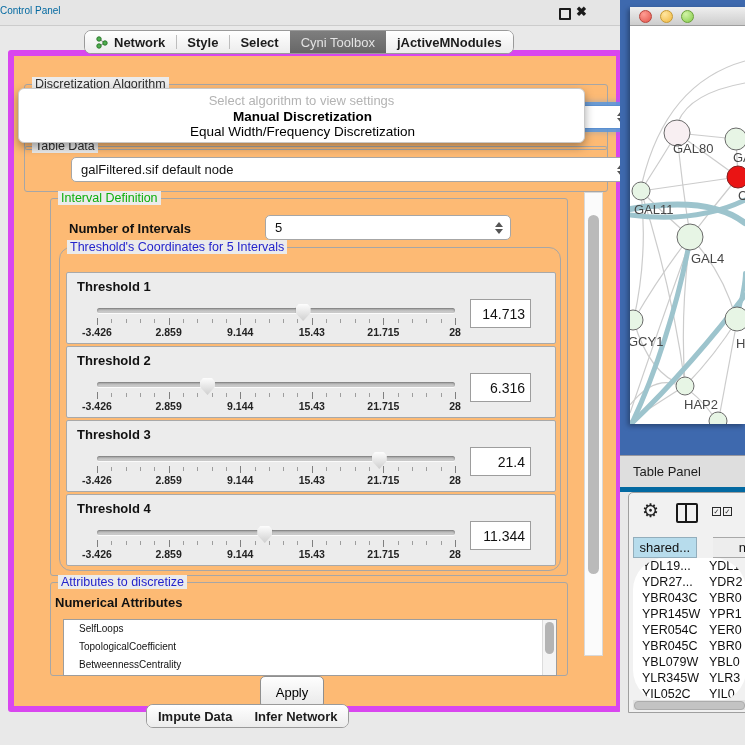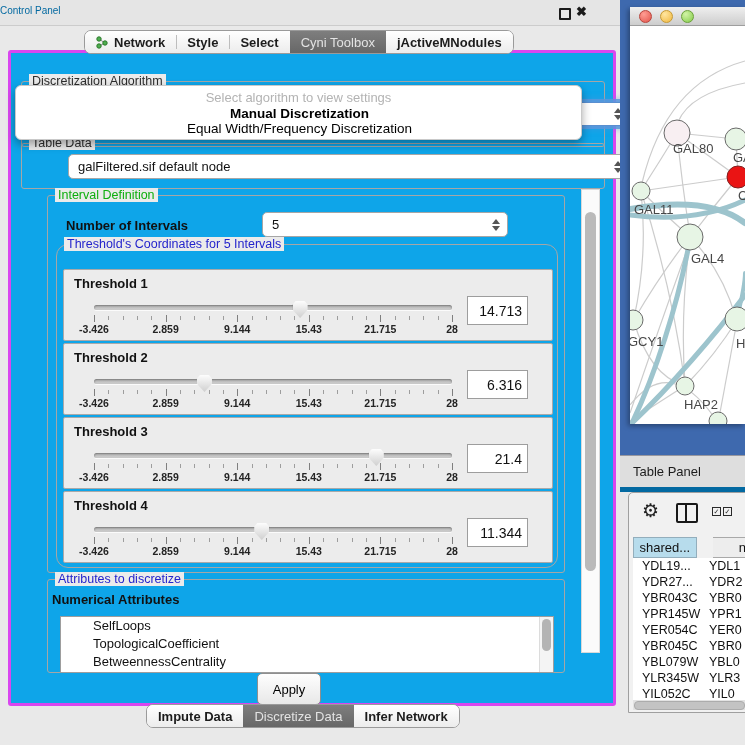--- a/index.html
+++ b/index.html
@@ -14,21 +14,21 @@
   .close-icon{position:absolute;left:576px;top:4px;font-size:13px;font-weight:bold;color:#1a1a1a;}
 
   
   .seg-group{position:absolute;display:flex;height:22px;border:1px solid #9a9a9a;border-radius:7px;overflow:hidden;background:#fff;z-index:5;}
   .seg{display:flex;align-items:center;justify-content:center;font-size:13px;font-weight:bold;color:#1c1c1c;
        background:linear-gradient(#ffffff,#ececec);padding:0 11px;position:relative;}
   .seg.sep::before{content:"";position:absolute;left:0;top:4px;bottom:4px;width:1px;background:#bdbdbd;}
   .seg.sel{background:linear-gradient(#7e7e7e,#676767);color:#e3e3e3;font-weight:normal;}
   .net-ico{margin-right:6px;}
 
-  .main{position:absolute;left:8px;top:50px;width:602px;height:650px;background:#0ea5e9;border:3px solid #d946ef;border-radius:3px;}
+  .main{position:absolute;left:8px;top:50px;width:602px;height:650px;background:#fdba74;border:6px solid #d946ef;border-radius:3px;}
 
   .group{position:absolute;border:1px solid #a6a6a6;border-radius:3px;}
   .gtitle{position:absolute;top:-8px;left:7px;background:#ebebeb;padding:0 3px;font-size:12.5px;white-space:nowrap;}
   .gt-green{color:#0dae0d;} .gt-blue{color:#2424cc;} .gt-dark{color:#2d2d2d;}
 
   .combo{position:absolute;background:#fff;border:1px solid #a6a6a6;border-radius:5px;font-size:13px;color:#111;
          display:flex;align-items:center;padding:0 9px;margin-left:36px;}
   .stepper{position:absolute;right:7px;top:50%;transform:translateY(-50%);display:flex;flex-direction:column;gap:2px;}
   .tri-up{width:0;height:0;border-left:4px solid transparent;border-right:4px solid transparent;border-bottom:5px solid #555;}
   .tri-dn{width:0;height:0;border-left:4px solid transparent;border-right:4px solid transparent;border-top:5px solid #555;}
@@ -52,21 +52,21 @@
   .minor-ticks{position:absolute;left:0;top:15px;width:100%;height:4px;
          background-image:repeating-linear-gradient(90deg,#9d9d9d 0 1px,transparent 1px 4%);}
   .mtick{position:absolute;top:14px;width:1px;height:7px;background:#7f7f7f;}
   .tick-label{position:absolute;top:22px;transform:translateX(-50%);font-size:10.5px;font-weight:bold;color:#242424;white-space:nowrap;}
   .p0{left:0}.p20{left:20%}.p40{left:40%}.p60{left:60%}.p80{left:80%}.p100{left:100%}
   .tvalue{position:absolute;right:24px;top:26px;width:54px;height:27px;background:#fff;border:1px solid #9d9d9d;
           font-size:14px;display:flex;align-items:center;justify-content:flex-end;padding-right:5px;}
 
   
   .list{position:absolute;left:12px;top:36px;width:492px;height:55px;background:#fff;border:1px solid #9d9d9d;overflow:hidden;}
-  .list .item{font-size:13px;line-height:18px;padding-left:32px;white-space:nowrap;}
+  .list .item{font-size:10px;line-height:18px;padding-left:15px;white-space:nowrap;}
   .vsb-mini{position:absolute;right:0;top:0;width:13px;height:100%;background:#f4f4f4;border-left:1px solid #dcdcdc;}
   .vsb-mini .th{position:absolute;left:2px;top:2px;width:9px;height:32px;background:#b4b4b4;border-radius:5px;}
 
   .apply{position:absolute;left:246px;top:620px;width:64px;height:32px;background:linear-gradient(#fefefe,#e8e8e8);
          border:1px solid #8f8f8f;border-radius:5px;font-size:13px;display:flex;align-items:center;justify-content:center;}
 
   .main-vsb{position:absolute;left:570px;top:136px;width:17px;height:462px;background:#fbfbfb;border:1px solid #d9d9d9;}
   .main-vsb .th{position:absolute;left:3px;top:22px;width:11px;height:359px;background:#bababa;border-radius:6px;}
 
   
@@ -84,21 +84,21 @@
   .tp-bar .t{position:absolute;left:13px;top:8px;font-size:13px;color:#1c1c1c;}
   .tp-container{position:absolute;left:8px;top:492px;width:117px;height:219px;background:#f1f1f1;border:1px solid #9f9f9f;border-radius:5px 0 0 0;overflow:hidden;}
   .gear{position:absolute;left:13px;top:6px;font-size:19px;color:#222;}
   .split-icon{position:absolute;left:47px;top:10px;width:18px;height:16px;border:2px solid #181818;border-radius:2px;}
   .split-icon::after{content:"";position:absolute;left:7px;top:0;width:2px;height:100%;background:#181818;}
   .cb{position:absolute;top:14px;width:7px;height:7px;border:1px solid #2a2a2a;font-size:7px;line-height:7px;text-align:center;color:#2a2a2a;}
   .cb1{left:83px;} .cb2{left:94px;}
   .tp-head{position:absolute;left:4px;top:44px;right:0;height:21px;display:flex;gap:16px;}
   .hc1{width:76px;background:#b7dcec;border:1px solid #93aebc;font-size:13px;display:flex;align-items:center;justify-content:center;}
   .hc2{flex:1;background:#ededed;border-top:1px solid #a9a9a9;border-bottom:1px solid #a9a9a9;font-size:13px;display:flex;align-items:center;padding-left:26px;}
-  .tp-rows{position:absolute;left:4px;top:65px;right:0;height:144px;background:#fff;overflow:hidden;}
+  .tp-rows{position:absolute;left:4px;top:65px;right:0;height:144px;background:#fff;overflow:hidden;border-radius:32px;}
   .trow{display:flex;height:16px;font-size:12.5px;align-items:center;white-space:nowrap;}
   .tc1{width:67px;padding-left:9px;overflow:hidden;} .tc2{flex:1;overflow:hidden;}
   .tp-hsb{position:absolute;left:4px;bottom:2px;right:0;height:10px;background:#e3e3e3;}
   .tp-hsb .th{position:absolute;left:1px;top:1px;right:1px;height:7px;background:#c3c3c3;border:1px solid #acacac;border-radius:4px;}
 </style>
 </head>
 <body>
 
 <div class="cp">
 
@@ -283,23 +283,20 @@
     <button class="apply">Apply</button>
 
     <div class="main-vsb">
         <div class="th"></div>
       </div>
   </div>
 
   <div class="seg-group" style="left:146px;top:704px;">
     <div class="seg">
       <span>Impute Data</span>
-    </div>
-    <div class="seg sel">
-      <span>Discretize Data</span>
     </div>
     <div class="seg">
       <span>Infer Network</span>
     </div>
   </div>
 </div>
 
 <div class="right">
 
   <div class="netarea">

